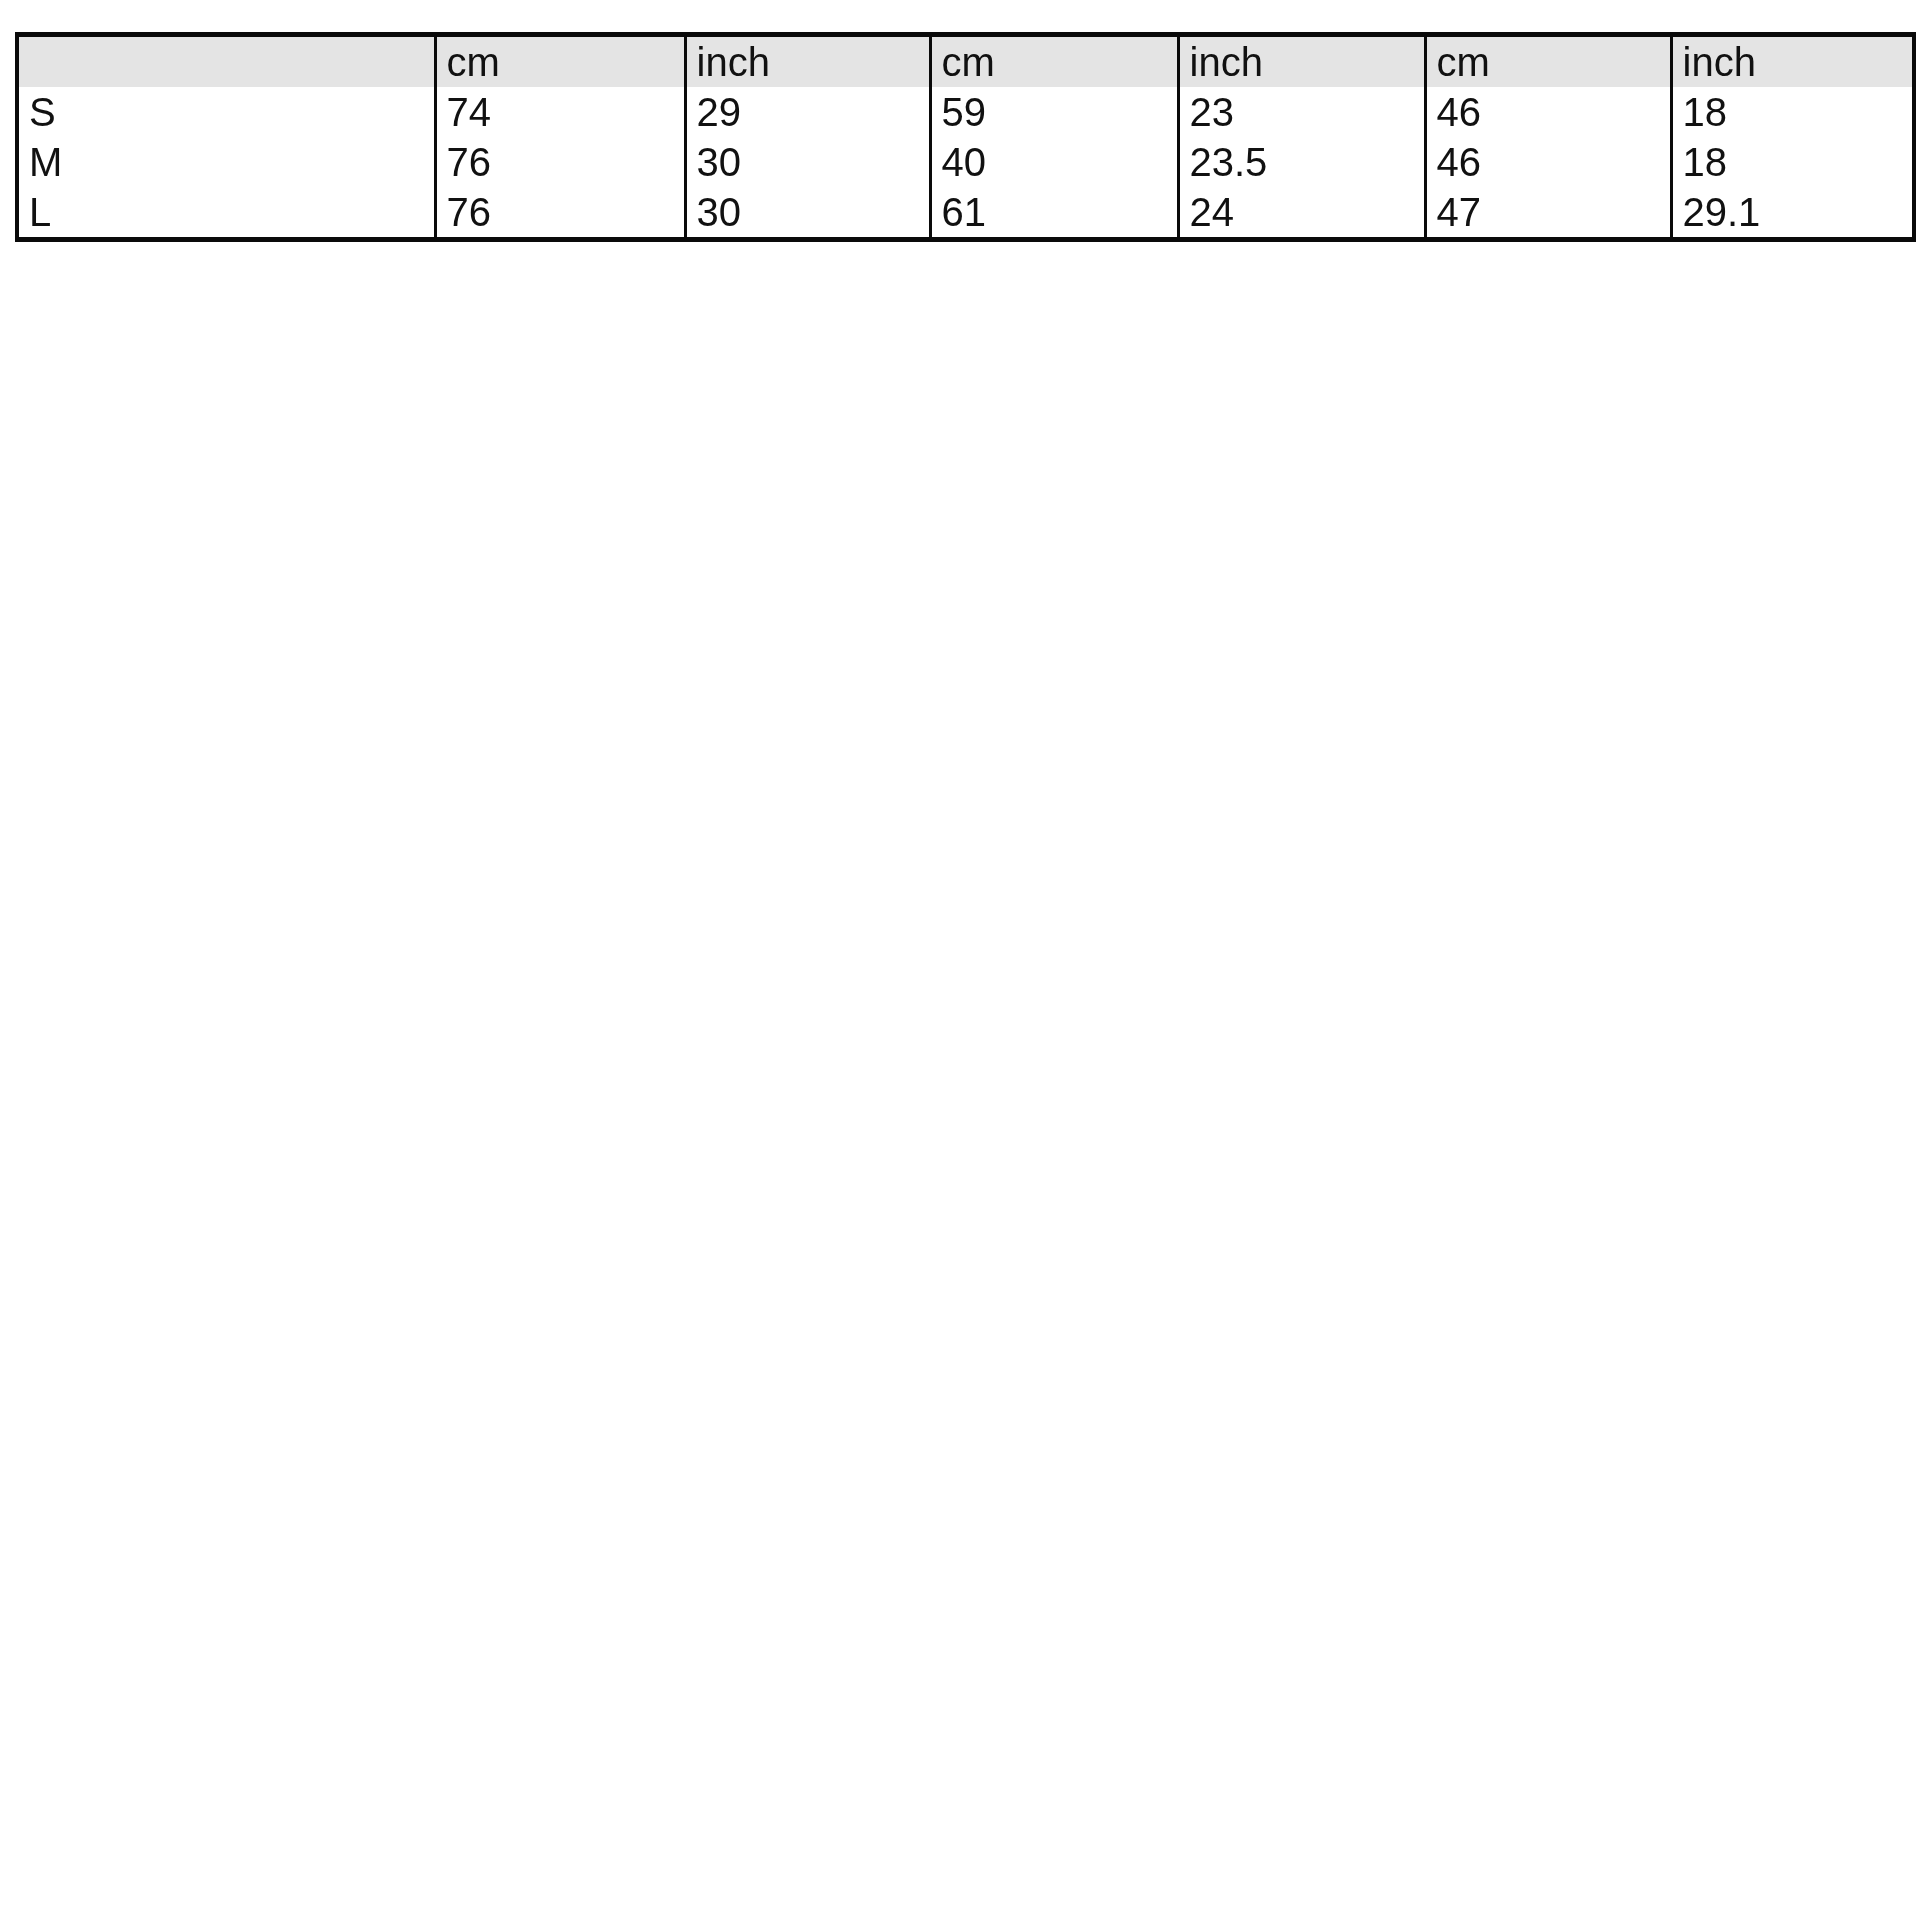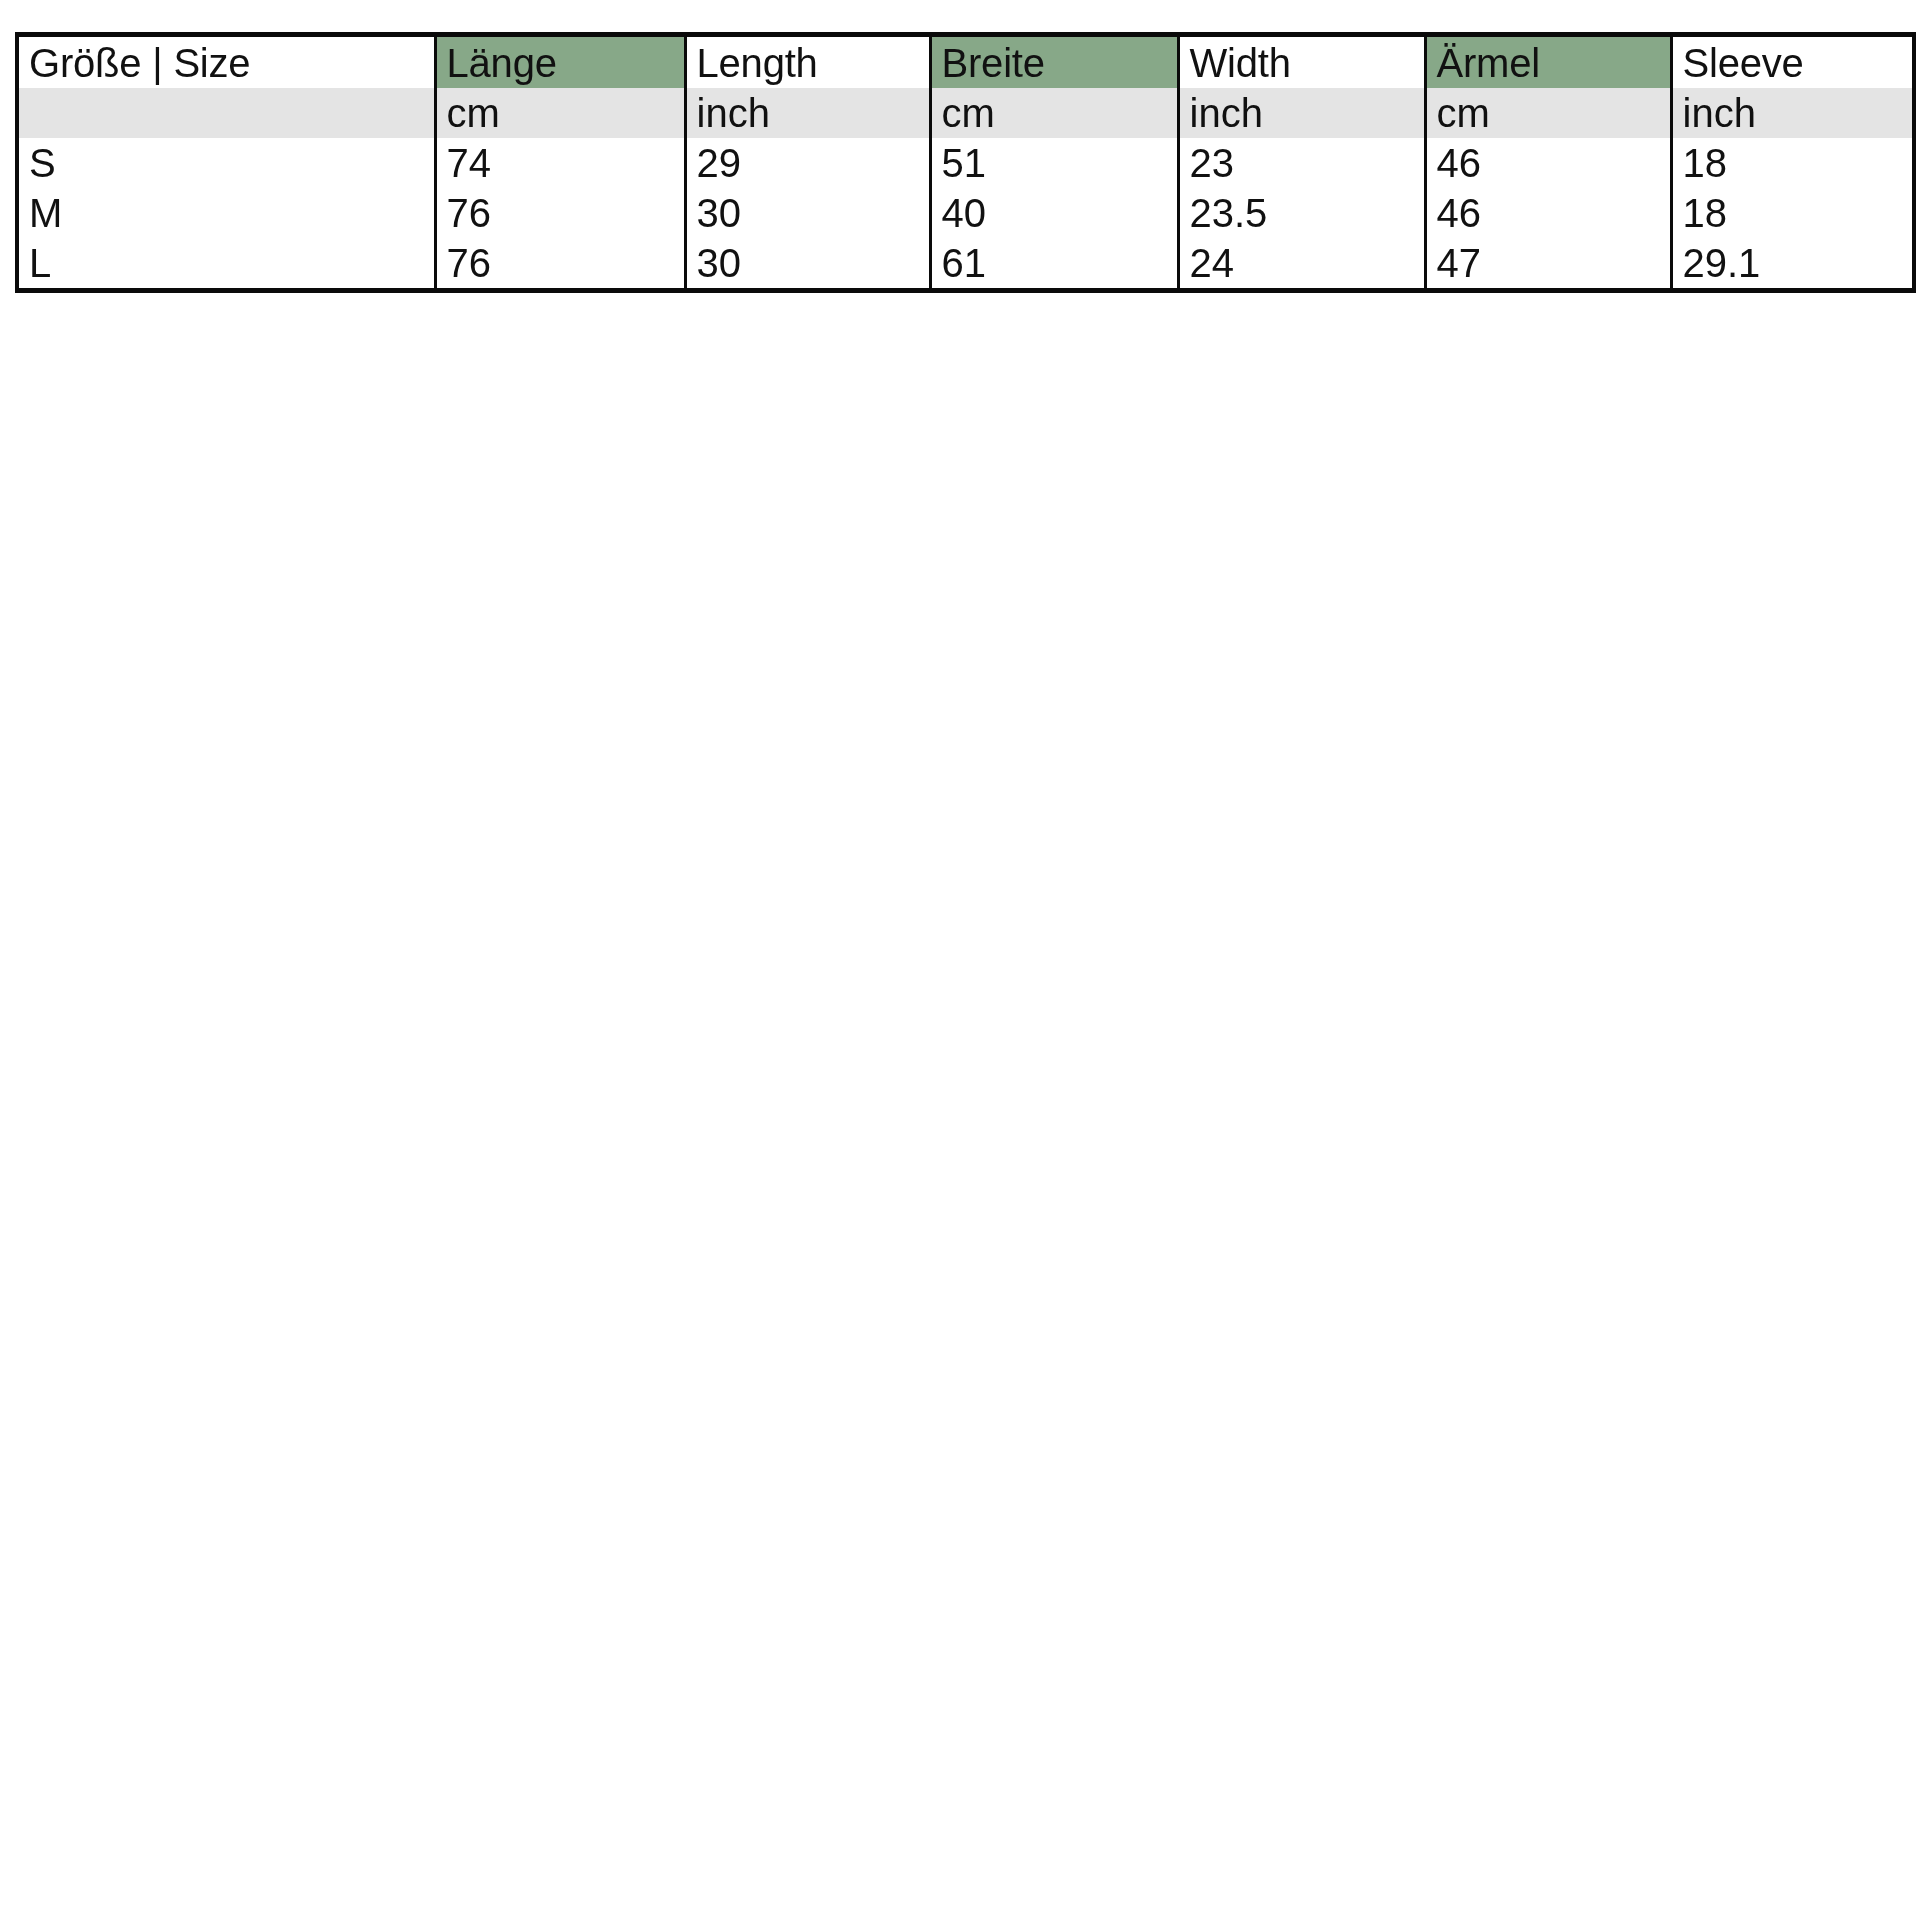--- a/index.html
+++ b/index.html
@@ -116,45 +116,36 @@
       <colgroup>
         <col class="c0">
           <col class="c1">
           <col class="c2">
           <col class="c3">
           <col class="c4">
           <col class="c5">
           <col class="c6">
       </colgroup>
       <thead>
-        <tr class="row-head">
-          <th class="hd-plain">Größe | Size</th>
-          <th class="hd-green">Länge</th>
-          <th class="hd-plain">Length</th>
-          <th class="hd-green">Breite</th>
-          <th class="hd-plain">Width</th>
-          <th class="hd-green">Ärmel</th>
-          <th class="hd-plain">Sleeve</th>
-        </tr>
         <tr class="row-units">
           <td class="cell-empty"></td>
           <td>cm</td>
           <td>inch</td>
           <td>cm</td>
           <td>inch</td>
           <td>cm</td>
           <td>inch</td>
         </tr>
       </thead>
       <tbody id="table-body">
           <tr class="row-data">
             <td>S</td>
             <td>74</td>
             <td>29</td>
-            <td>51</td>
+            <td>59</td>
             <td>23</td>
             <td>46</td>
             <td>18</td>
           </tr>
           <tr class="row-data">
             <td>M</td>
             <td>76</td>
             <td>30</td>
             <td>40</td>
             <td>23.5</td>

